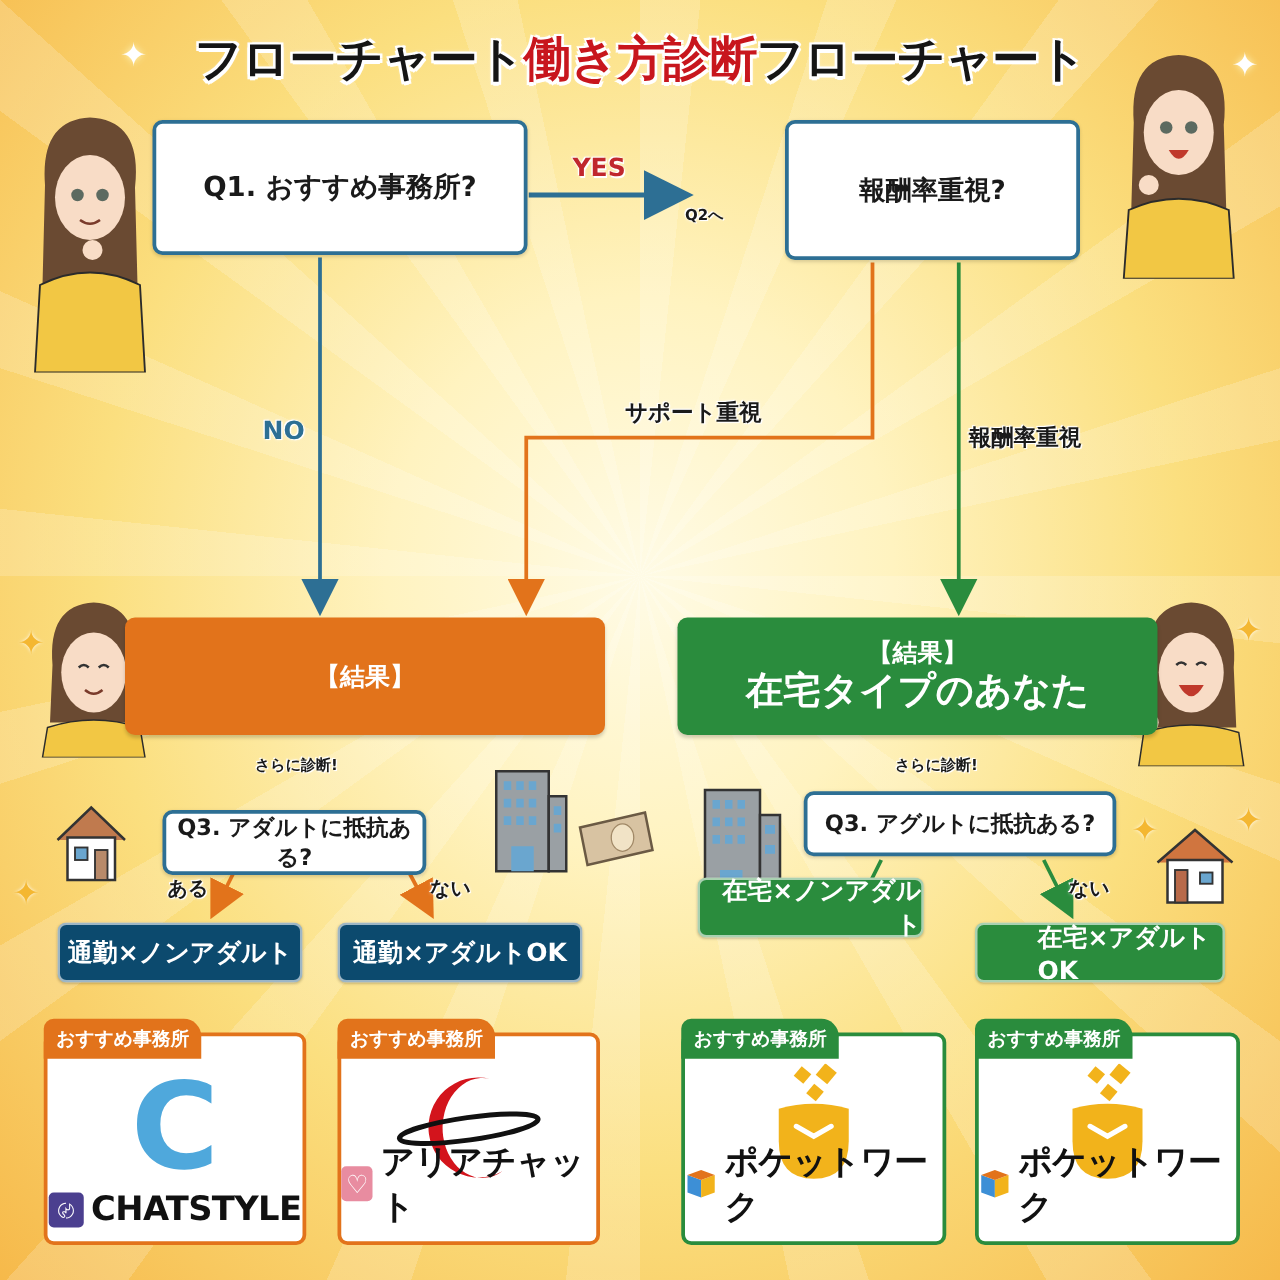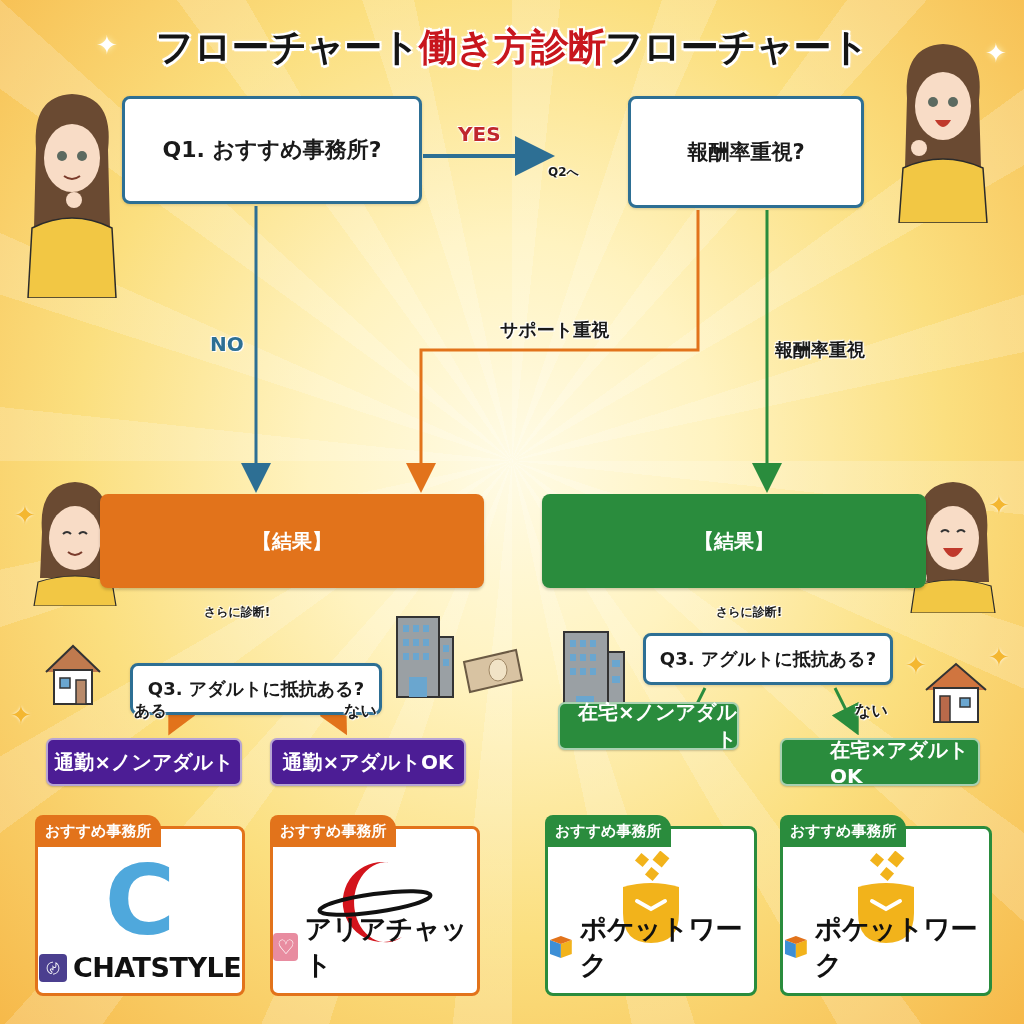--- a/index.html
+++ b/index.html
@@ -55,35 +55,35 @@
   .result .small { font-size: 20px; line-height: 1.2; }
   .result .big { font-size: 30px; line-height: 1.25; }
   .res-commute { left: 100px; top: 494px; width: 384px; height: 94px; background: #e2731b; }
   .res-home { left: 542px; top: 494px; width: 384px; height: 94px; background: #2a8c3d; }
 
   .more { font-size: 12px; }
   .more-l { left: 204px; top: 604px; }
   .more-r { left: 716px; top: 604px; }
 
   .q3 { height: 52px; font-size: 18px; border-width: 3px; }
-  .q3-l { left: 130px; top: 663px; width: 252px; }
+  .q3-l { left: 130px; top: 648px; width: 211px; justify-content: flex-end; }
   .q3-r { left: 643px; top: 633px; width: 250px; }
 
   .ans { font-size: 16px; }
   .ans-l1 { left: 134px; top: 701px; }
   .ans-l2 { left: 344px; top: 701px; }
   .ans-r1 { left: 644px; top: 701px; }
   .ans-r2 { left: 855px; top: 701px; }
 
   .pill {
     color: #fff; font-weight: 800; font-size: 20px; border-radius: 7px;
     display: flex; align-items: center; justify-content: center; height: 48px;
     border: 2px solid rgba(255,255,255,0.6); box-shadow: 0 1px 2px rgba(0,0,0,0.2);
   }
-  .pill.o { background: #4c1d95; }
+  .pill.o { background: #0c4a6e; }
   .pill.g { background: #2a8c3d; }
   .p1 { left: 46px; top: 738px; width: 196px; }
   .p2 { left: 270px; top: 738px; width: 196px; }
   .p3 { left: 558px; top: 702px; width: 181px; text-align: right; }
   .p4 { left: 780px; top: 738px; width: 200px; padding-left: 48px; }
 
   
   .card {
     background: #fff; border: 3px solid #e2731b; border-radius: 8px;
   }
@@ -198,20 +198,21 @@
   <span>報酬率重視?</span>
 </div>
 <div class="abs label lbl-support">サポート重視</div>
 <div class="abs label lbl-reward">報酬率重視</div>
 
 <div class="abs result res-commute">
   <span class="small">【結果】</span>
 </div>
 <div class="abs result res-home">
   <span class="small">【結果】</span>
+  <span class="big">在宅タイプのあなた</span>
 </div>
 
 <div class="abs label more more-l">さらに診断!</div>
 <div class="abs label more more-r">さらに診断!</div>
 
 <div class="abs qbox q3 q3-l">
     <span>Q3. アダルトに抵抗ある?</span>
   </div>
 <div class="abs qbox q3 q3-r">
     <span>Q3. アグルトに抵抗ある?</span>

